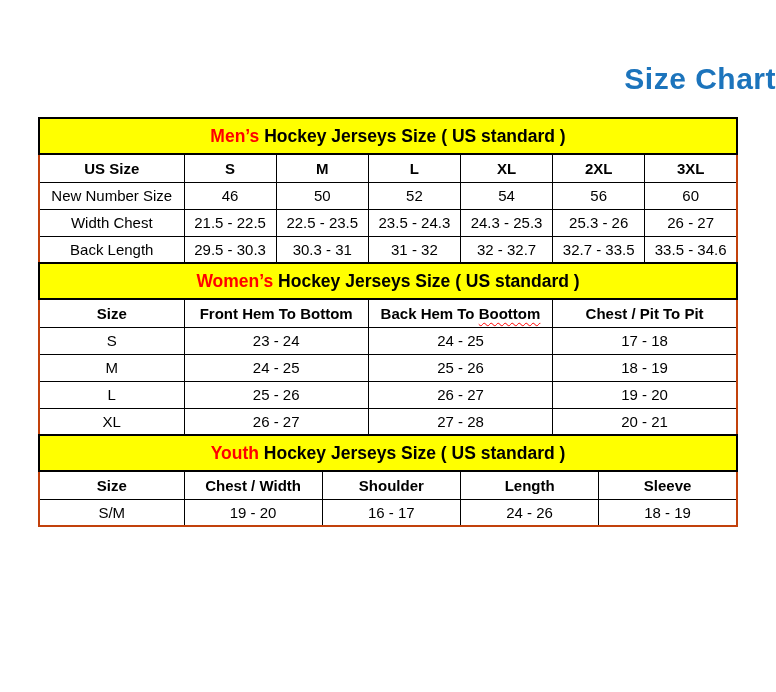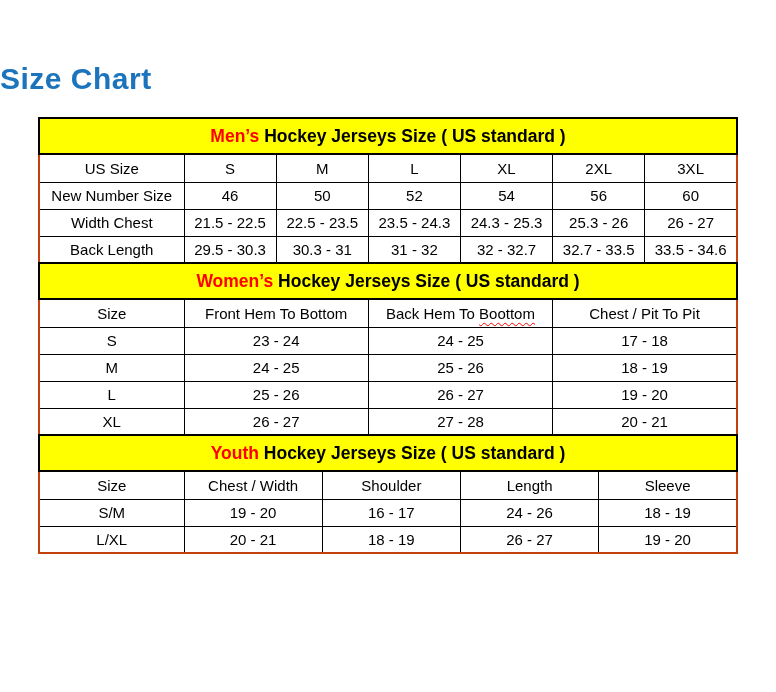--- a/index.html
+++ b/index.html
@@ -12,21 +12,21 @@
   .page {
     position: relative;
     width: 776px;
     height: 692px;
     background: #ffffff;
     overflow: hidden;
   }
   .page-title {
     margin-top: 62px;
     margin-bottom: 21px;
-    text-align: left;
+    text-align: right;
     font-size: 30px;
     font-weight: bold;
     letter-spacing: 0.5px;
     color: #1c74bc;
   }
   .tables-wrap {
     width: 700px;
     margin: 0 auto;
   }
   table {
@@ -49,21 +49,21 @@
   tr.section-row th {
     height: 36px;
     background: #ffff00;
     font-size: 17.5px;
     font-weight: bold;
     border: 2px solid #000;
   }
   tr.section-row .hl { color: #ff0000; }
   tr.cols-row th {
     height: 28px;
-    font-weight: normal;
+    font-weight: bold;
   }
   tr.data-row td { height: 27px; font-weight: normal; }
   td.row-label-bold { font-weight: bold; }
   .squiggle {
     text-decoration: underline;
     text-decoration-style: wavy;
     text-decoration-color: #ff0000;
     text-decoration-thickness: 1px;
     text-underline-offset: 3px;
   }
@@ -200,24 +200,17 @@
         </tr>
       </thead>
       <tbody>
         <tr class="data-row">
           <td class="row-label-bold">S/M</td>
           <td>19 - 20</td>
           <td>16 - 17</td>
           <td>24 - 26</td>
           <td>18 - 19</td>
         </tr>
-        <tr class="data-row">
-          <td class="row-label-bold">L/XL</td>
-          <td>20 - 21</td>
-          <td>18 - 19</td>
-          <td>26 - 27</td>
-          <td>19 - 20</td>
-        </tr>
       </tbody>
     </table>
 
   </div>
 </div>
 
 </body></html>

